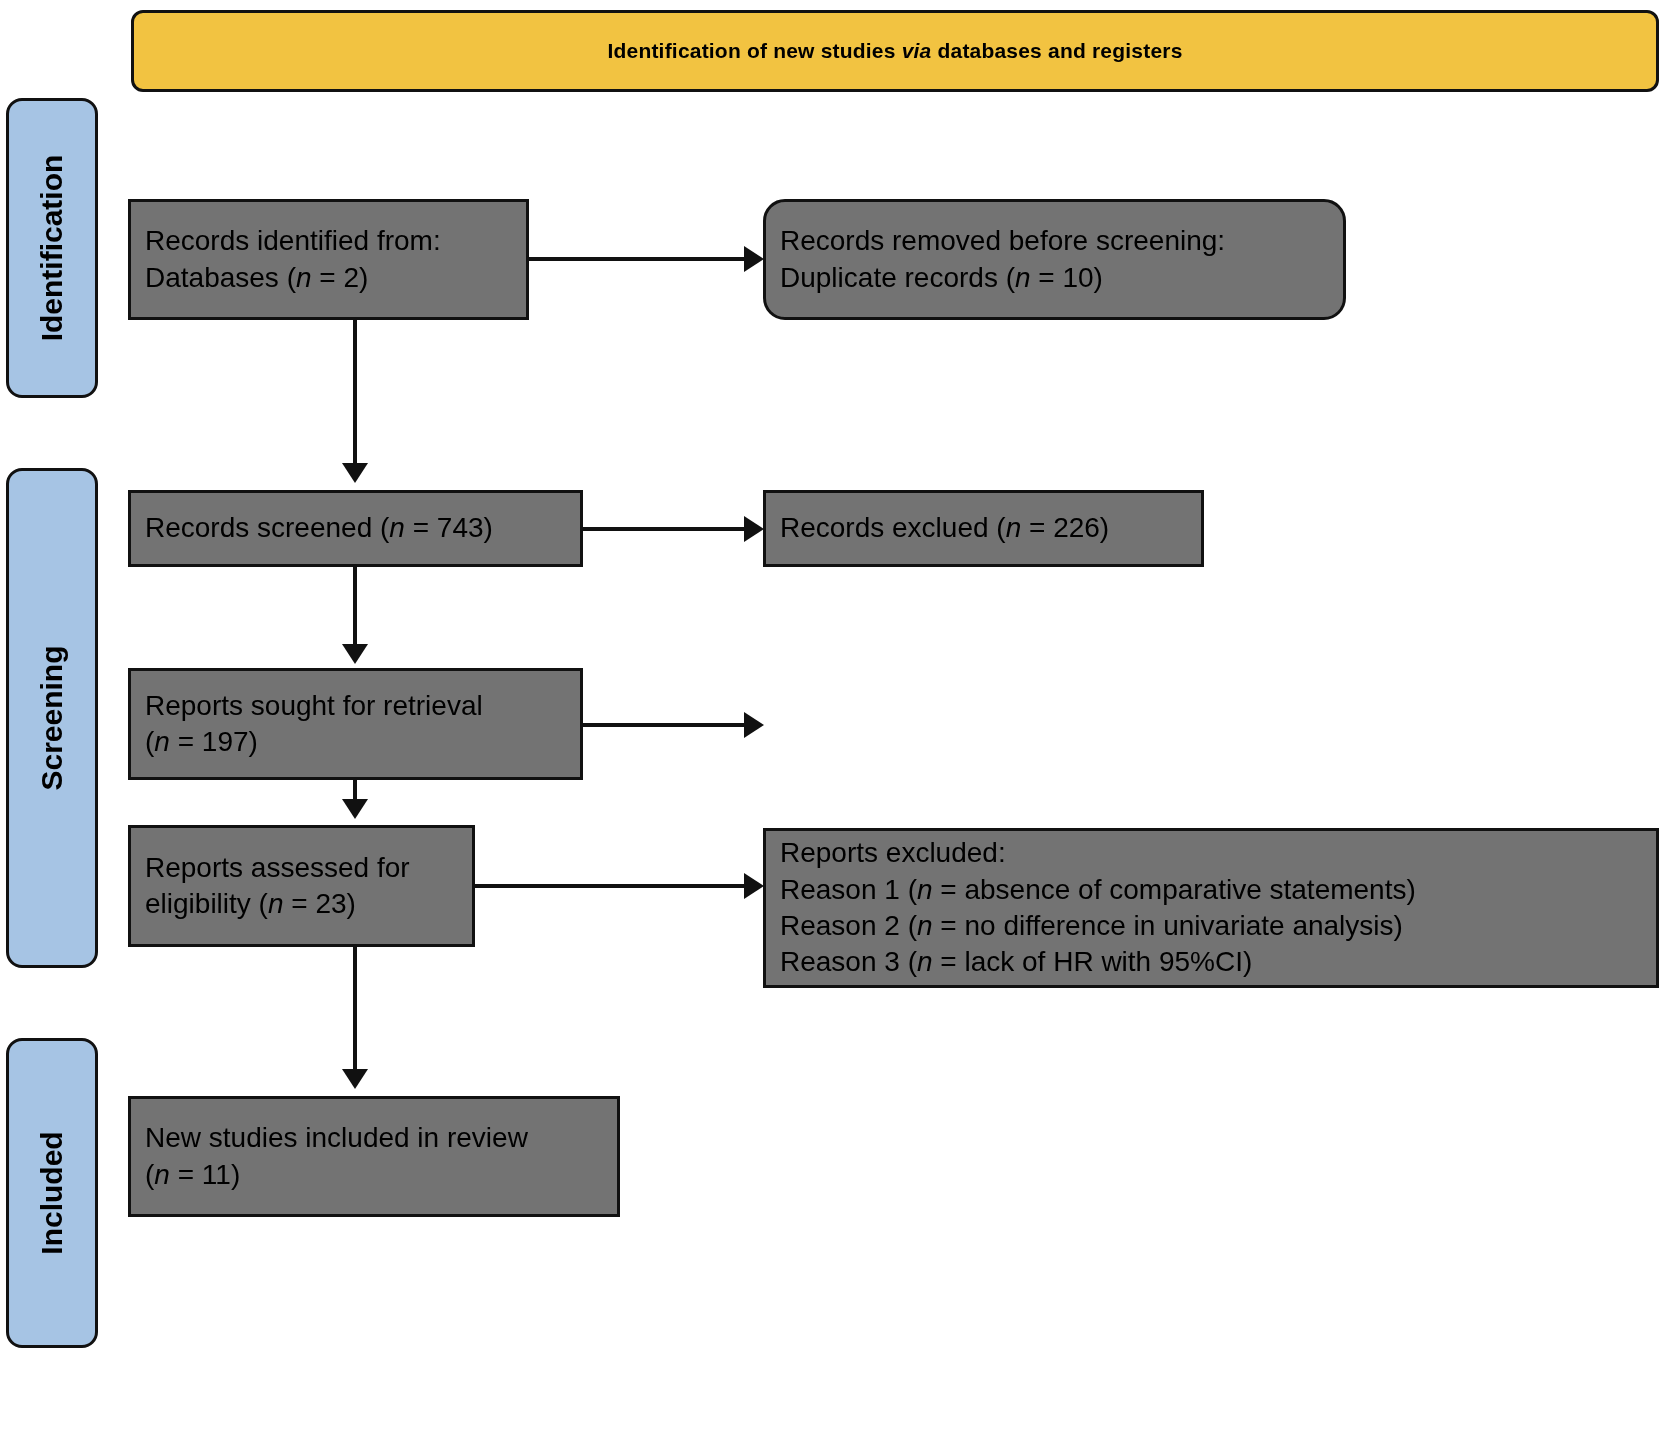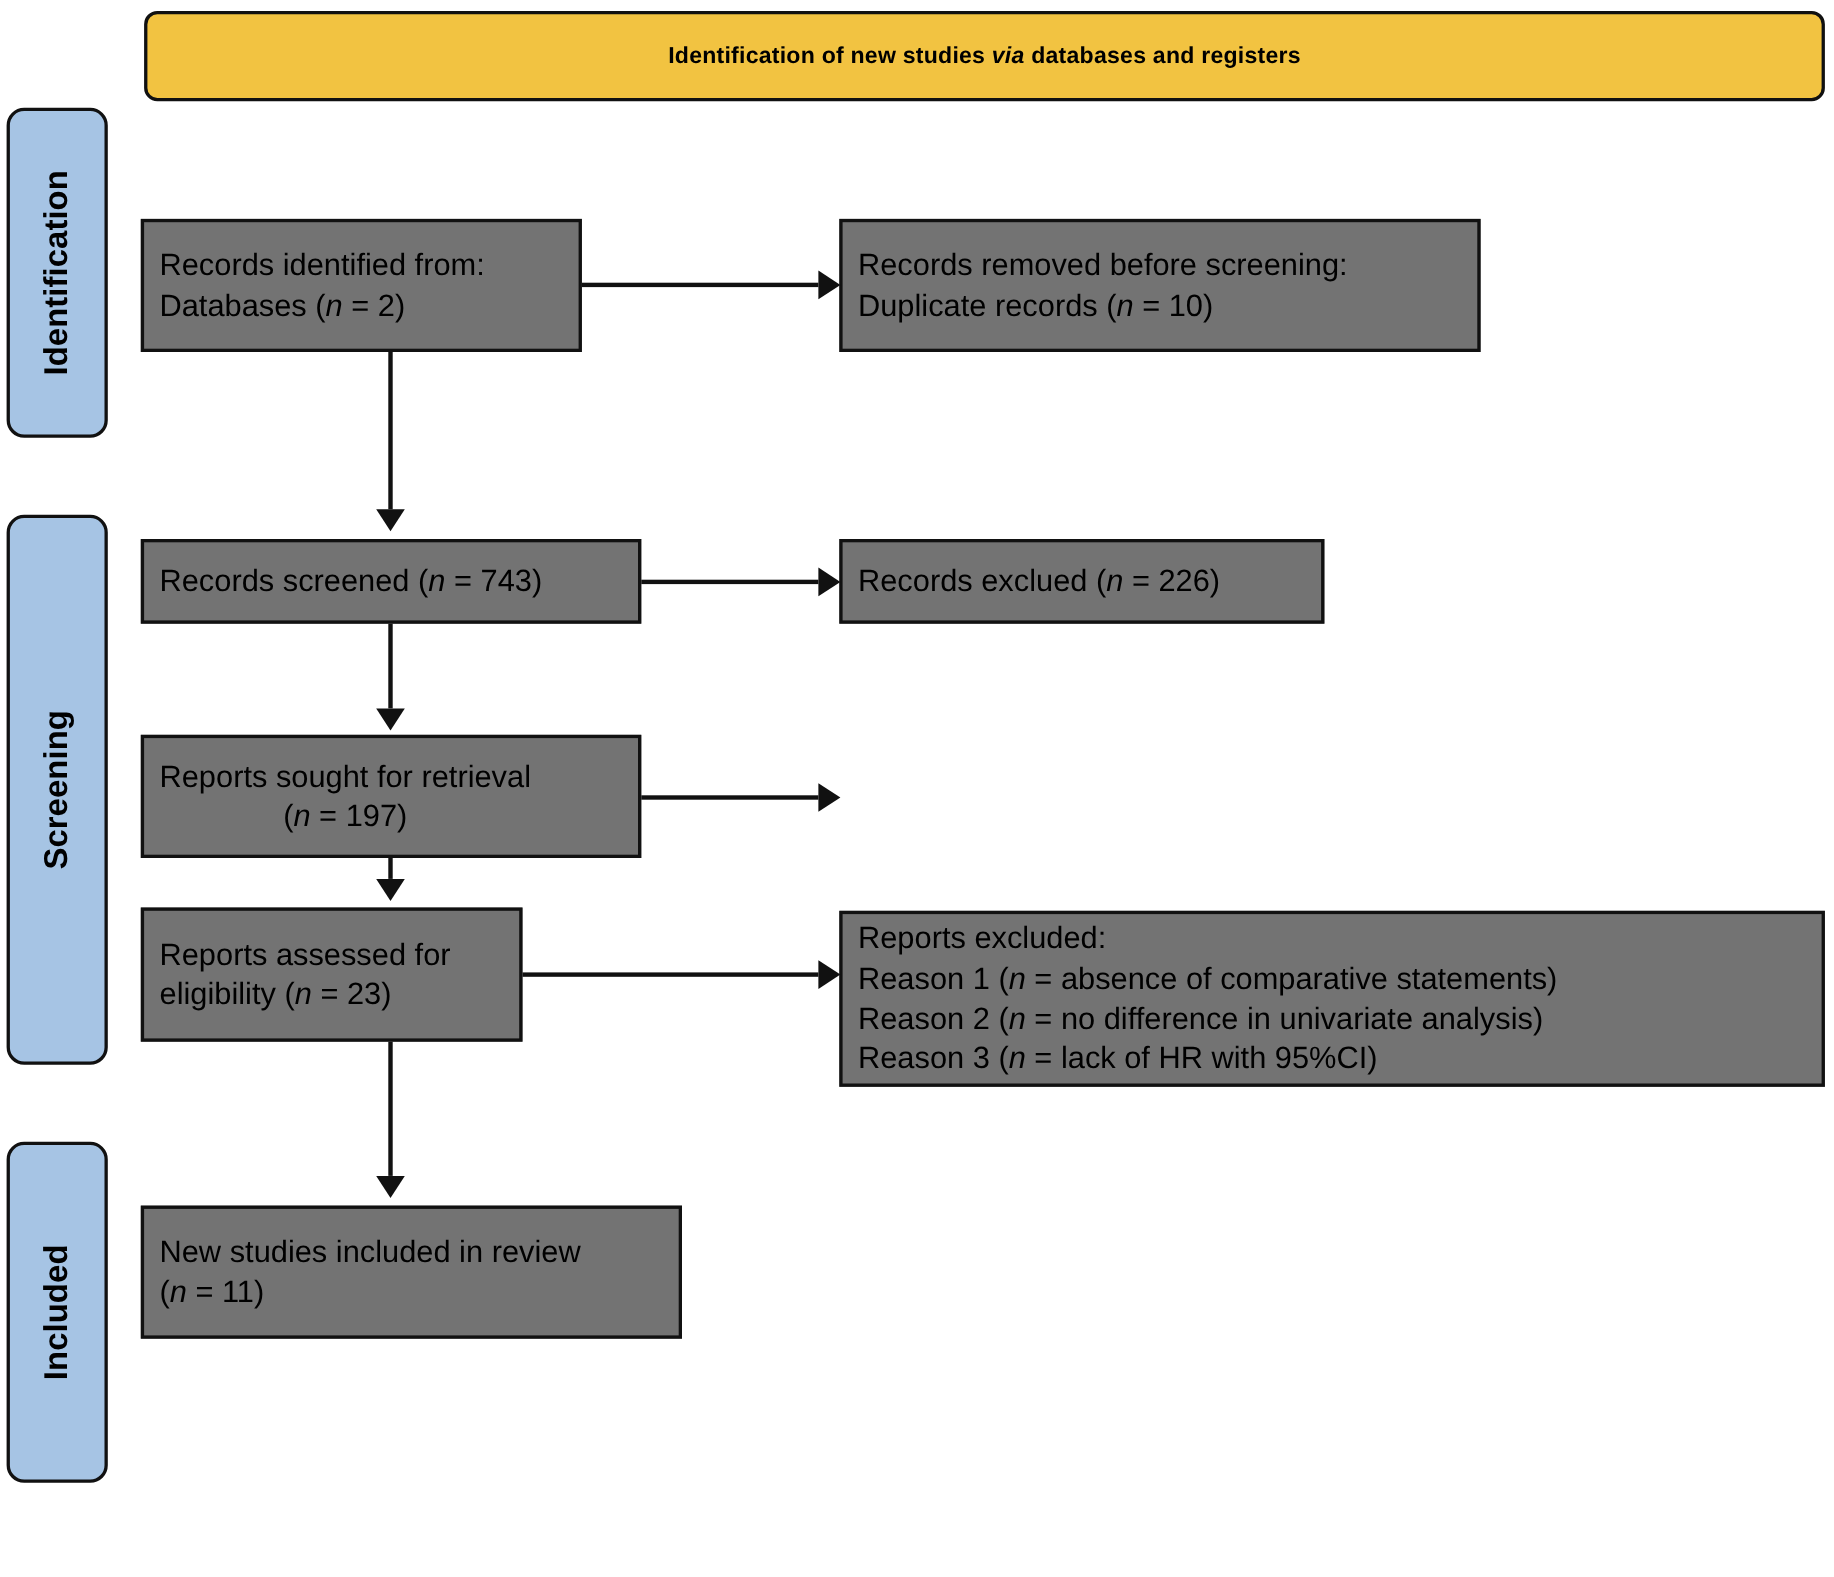--- a/index.html
+++ b/index.html
@@ -73,24 +73,24 @@
     padding: 6px 14px;
   }
   .box-text {
     font-size: 28px;
     line-height: 1.30;
     color: #000000;
   }
   .box-text i { font-style: italic; }
 
   #box-identified       { left: 128px; top: 199px;  width: 401px;  height: 121px; }
-  #box-removed          { left: 763px; top: 199px;  width: 583px;  height: 121px; }
+  #box-removed          { left: 763px; top: 199px;  width: 583px;  height: 121px; border-radius: 22px; }
   #box-screened         { left: 128px; top: 490px;  width: 455px;  height: 77px;  }
   #box-excluded         { left: 763px; top: 490px;  width: 441px;  height: 77px;  }
-  #box-sought           { left: 128px; top: 668px;  width: 455px;  height: 112px; text-align: center; }
+  #box-sought           { left: 128px; top: 668px;  width: 455px;  height: 112px; }
   #box-not-retrieved    { left: 763px; top: 686px;  width: 481px;  height: 77px;  }
   #box-assessed         { left: 128px; top: 825px;  width: 347px;  height: 122px; }
   #box-reports-excluded { left: 763px; top: 828px;  width: 896px;  height: 160px; }
   #box-included         { left: 128px; top: 1096px; width: 492px;  height: 121px; }
 
   
   .line-h, .line-v {
     position: absolute;
     background: #111111;
   }

